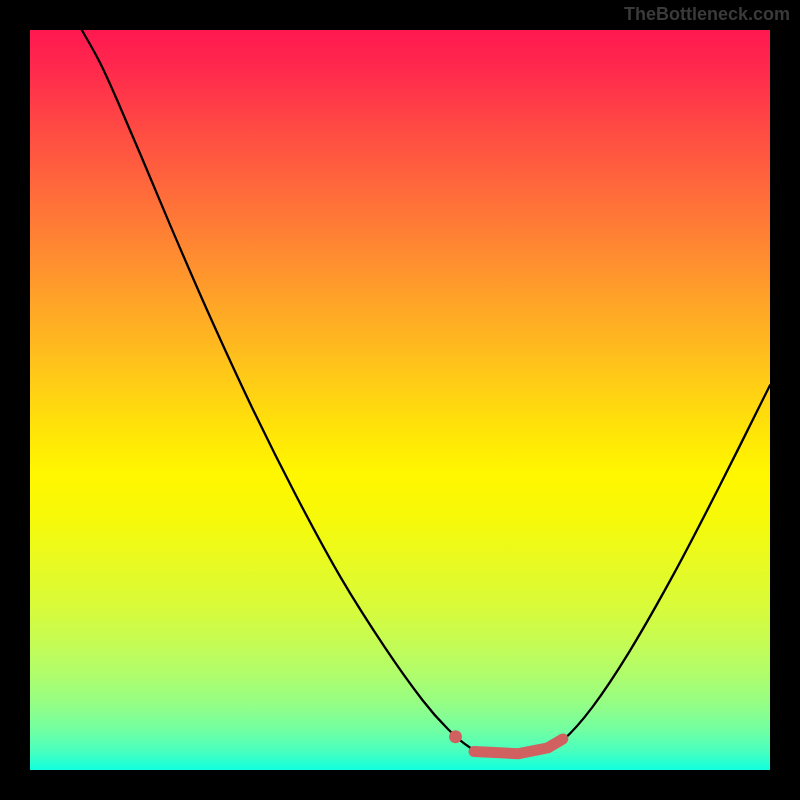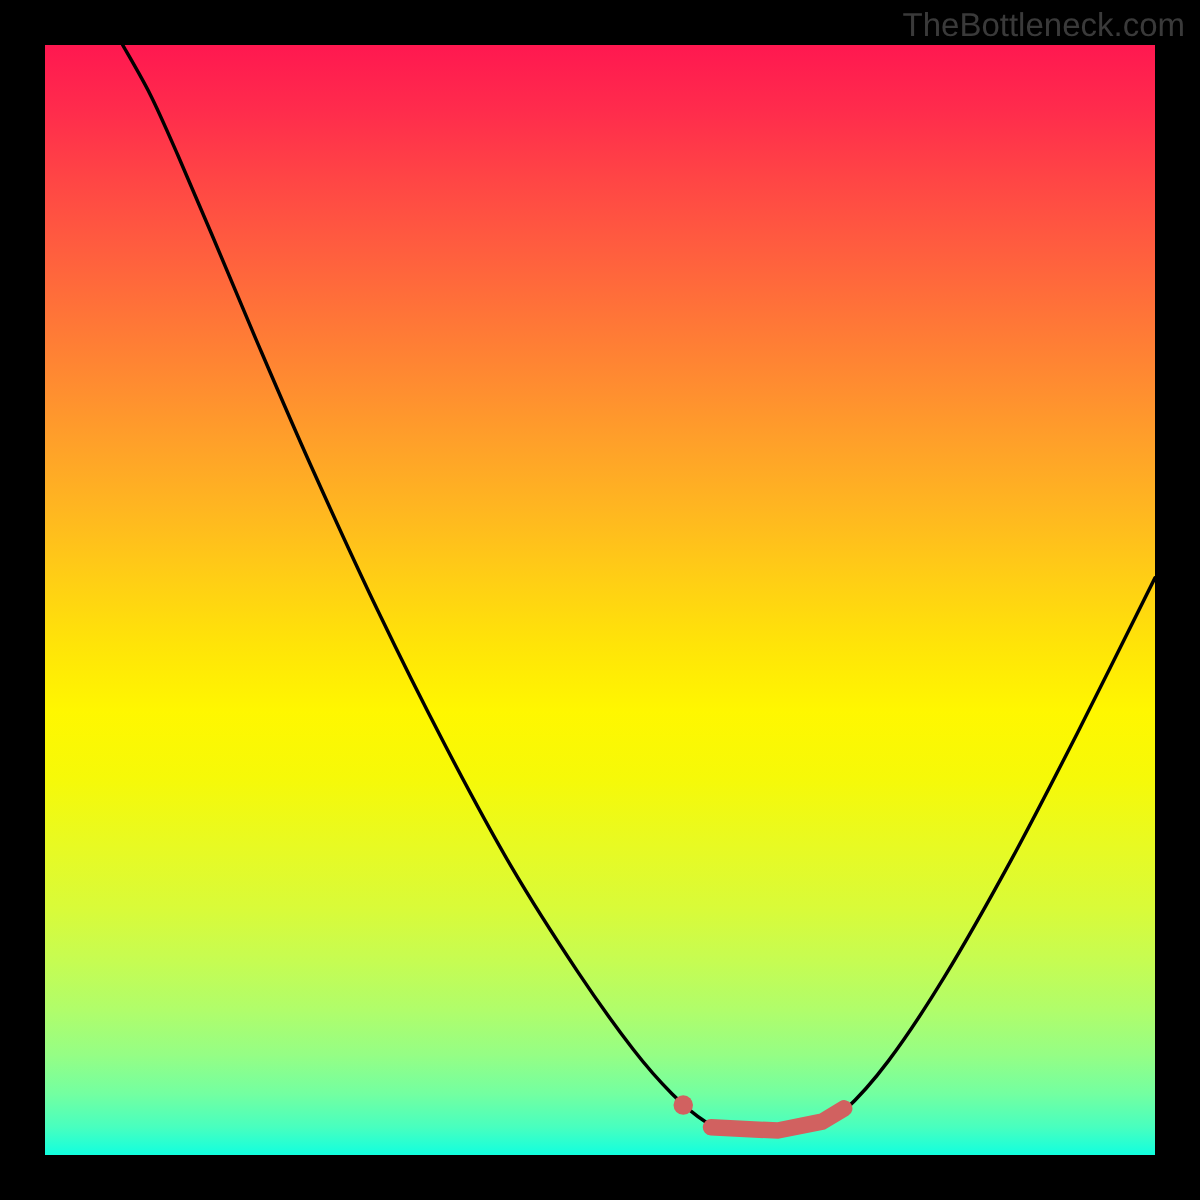--- a/index.html
+++ b/index.html
@@ -8,23 +8,23 @@
     width: 800px;
     height: 800px;
     position: relative;
     background: #000;
   }
   .watermark {
     position: absolute;
     top: 4px;
     right: 10px;
     font-family: Arial, sans-serif;
-    font-size: 22px;
+    font-size: 18px;
     color: #3a3a3a;
-    font-weight: normal;
+    font-weight: bold;
     z-index: 10;
   }
   .plot-area {
     position: absolute;
     left: 30px;
     top: 30px;
     width: 740px;
     height: 740px;
   }
   .gradient-bg {

